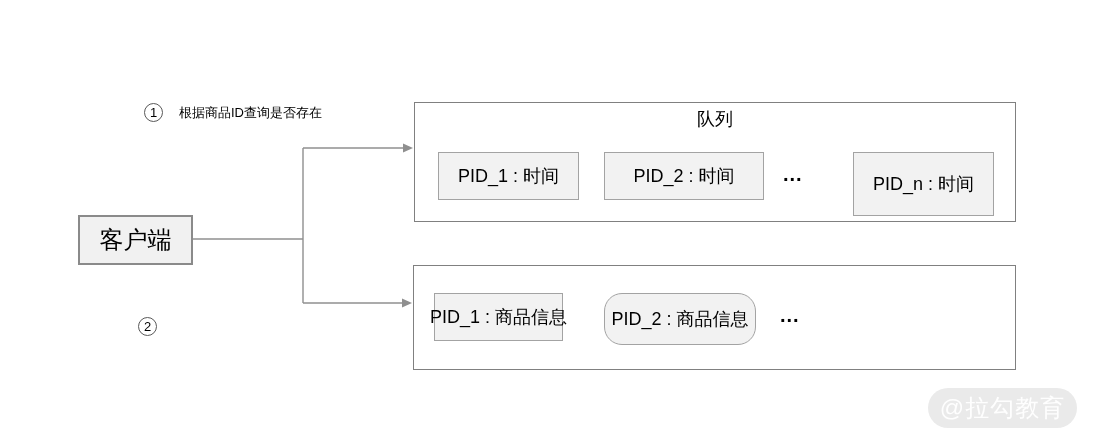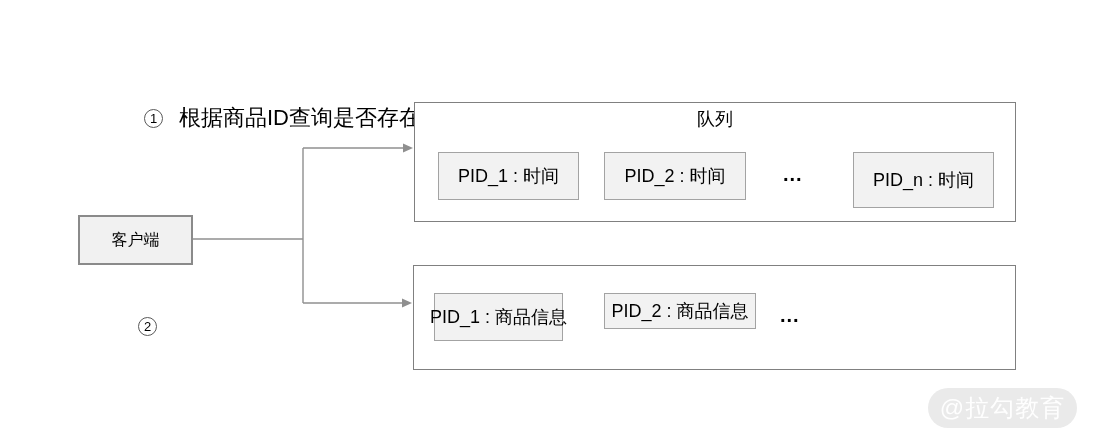--- a/index.html
+++ b/index.html
@@ -38,35 +38,35 @@
     width: 19px; height: 19px;
     border: 1px solid #595959;
     border-radius: 50%;
     font-size: 13px;
     line-height: 1;
     color: #000000;
     box-sizing: border-box;
     flex: 0 0 auto;
   }
   .step-text {
-    font-size: 22px;
+    font-size: 13px;
     color: #000000;
     text-align: right;
   }
   .node.client {
     position: absolute;
     left: 78px; top: 215px;
     width: 115px; height: 50px;
     background: #f1f1f1;
     border: 2px solid #8a8a8a;
     box-sizing: border-box;
     display: flex;
     align-items: center;
     justify-content: center;
-    font-size: 16px;
+    font-size: 24px;
   }
   .container {
     position: absolute;
     background: #ffffff;
     border: 1.5px solid #808080;
     box-sizing: border-box;
     margin-top: 15px;
   }
   .container.queue {
     left: 414px; top: 87px;
@@ -88,24 +88,24 @@
     background: #f2f2f2;
     border: 1.5px solid #a3a3a3;
     box-sizing: border-box;
     display: flex;
     align-items: center;
     justify-content: center;
     font-size: 18px;
     white-space: nowrap;
   }
   .q-1 { left: 23px;  top: 49px; width: 141px; height: 48px; }
-  .q-2 { left: 189px; top: 49px; width: 142px; height: 48px; }
-  .q-n { left: 438px; top: 49px; width: 141px; height: 56px; }
+  .q-2 { left: 189px; top: 49px; width: 160px; height: 48px; }
+  .q-n { left: 438px; top: 49px; width: 141px; height: 64px; }
   .i-1 { left: 20px;  top: 27px; width: 129px; height: 48px; }
-  .i-2 { left: 190px; top: 27px; width: 152px; height: 36px; }
+  .i-2 { left: 190px; top: 27px; width: 152px; height: 52px; border-radius: 18px; }
   .dots {
     position: absolute;
     font-size: 20px;
     font-weight: 700;
     letter-spacing: 1px;
     color: #000000;
   }
   .q-dots { left: 368px; top: 60px; }
   .i-dots { left: 366px; top: 38px; }
   .watermark {

